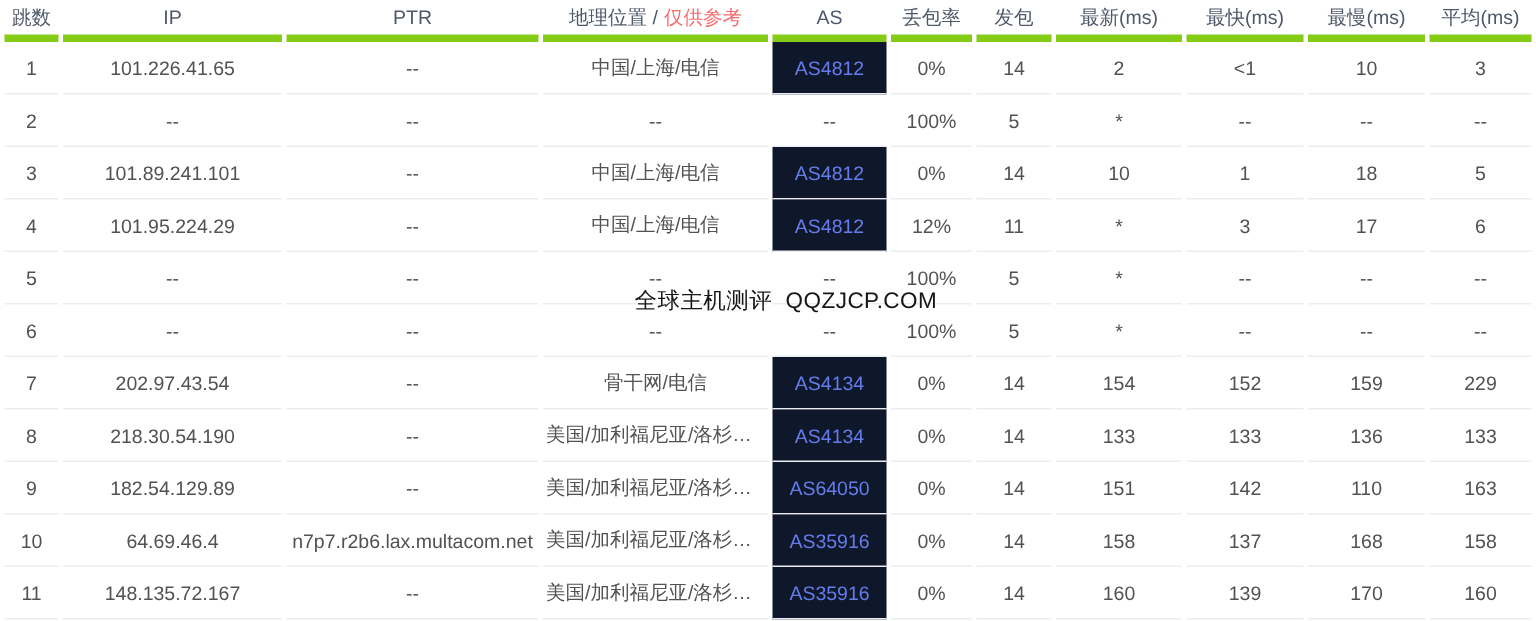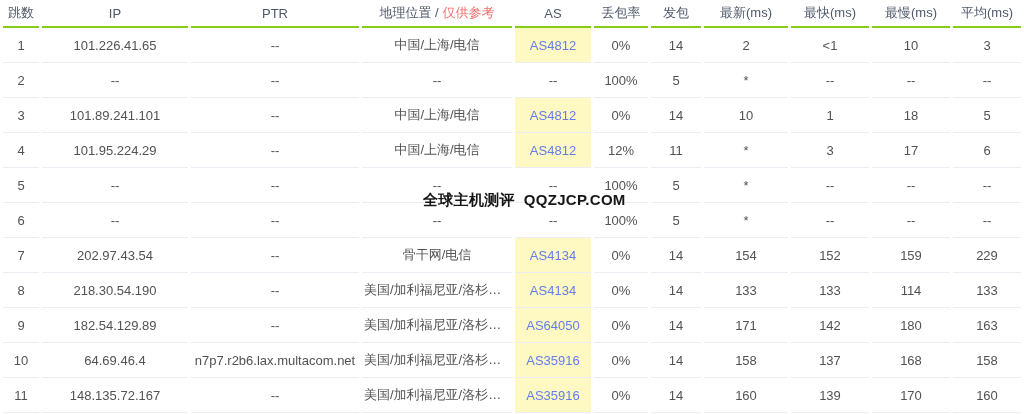--- a/index.html
+++ b/index.html
@@ -16,46 +16,46 @@
     width: 1024px;
     table-layout: fixed;
   }
   th {
     height: 28px;
     font-size: 13px;
     font-weight: 400;
     color: #4e5869;
     text-align: center;
     vertical-align: middle;
-    border-bottom: 2px solid #84cc16;
+    border-bottom: 5px solid #84cc16;
     padding: 0 2px;
     white-space: nowrap;
     overflow: hidden;
     margin-top: 20px;
   }
   td {
     height: 35px;
     font-size: 13px;
     color: #525252;
     text-align: center;
     vertical-align: middle;
     border-bottom: 1px solid #ebedf2;
     padding: 0 2px;
     white-space: nowrap;
     overflow: hidden;
     text-overflow: ellipsis;
   }
-  td.as-bg { background: #fef9c3; text-align: center; }
+  td.as-bg { background: #0f172a; text-align: center; }
   a.as-link { color: #647deb; text-decoration: none; cursor: pointer; }
   .geo-note { color: #f56c6c; margin-left: 4px; text-align: center; }
   .watermark {
     position: absolute;
     left: 423px; top: 191px;
     font-size: 15px;
-    font-weight: 700;
+    font-weight: 400;
     color: #161616;
     white-space: pre;
     letter-spacing: 0.3px;
     pointer-events: none;
   }
 </style>
 </head>
 <body>
 
 <div class="wrap">
@@ -183,34 +183,34 @@
         <tr>
           <td>8</td>
           <td>218.30.54.190</td>
           <td>--</td>
           <td>美国/加利福尼亚/洛杉矶/电信</td>
           <td class="as-bg"><a class="as-link">AS4134</a></td>
           <td>0%</td>
           <td>14</td>
           <td>133</td>
           <td>133</td>
-          <td>114</td>
+          <td>136</td>
           <td>133</td>
         </tr>
         <tr>
           <td>9</td>
           <td>182.54.129.89</td>
           <td>--</td>
           <td>美国/加利福尼亚/洛杉矶/bgp....</td>
           <td class="as-bg"><a class="as-link">AS64050</a></td>
           <td>0%</td>
           <td>14</td>
-          <td>171</td>
+          <td>151</td>
           <td>142</td>
-          <td>180</td>
+          <td>110</td>
           <td>163</td>
         </tr>
         <tr>
           <td>10</td>
           <td>64.69.46.4</td>
           <td>n7p7.r2b6.lax.multacom.net</td>
           <td>美国/加利福尼亚/洛杉矶/mult...</td>
           <td class="as-bg"><a class="as-link">AS35916</a></td>
           <td>0%</td>
           <td>14</td>

